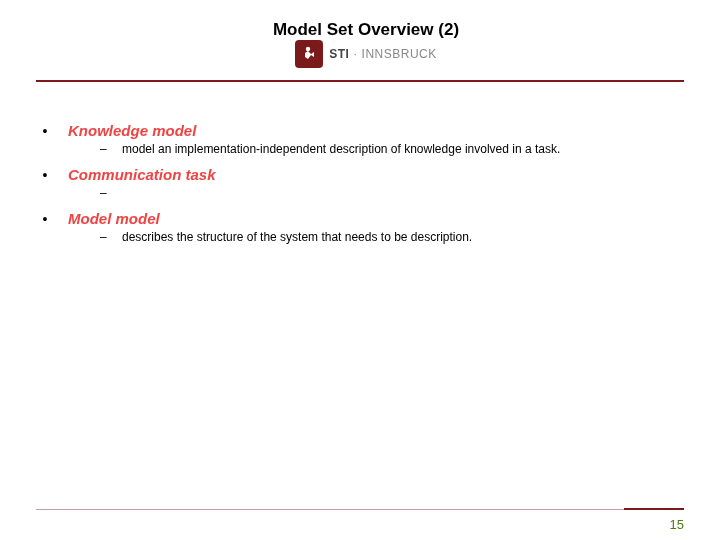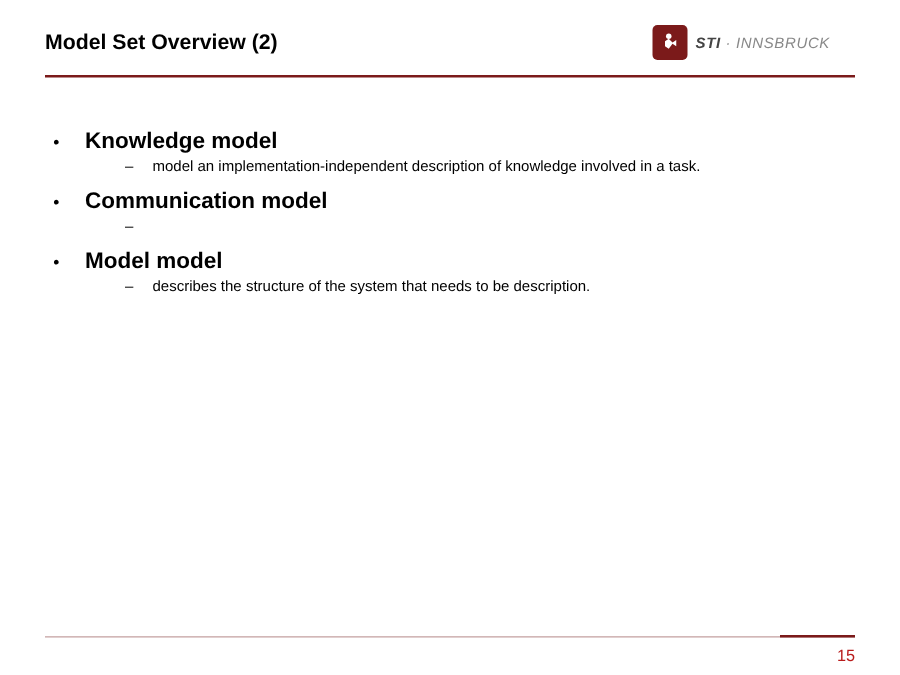--- a/index.html
+++ b/index.html
@@ -8,21 +8,22 @@
       height: 540px;
       background: #ffffff;
       font-family: Arial, Helvetica, sans-serif;
       position: relative;
       overflow: hidden;
     }
     .header {
       display: flex;
       justify-content: space-between;
       align-items: center;
-      padding: 20px 56px 8px 36px;
+      padding: 20px 24px 8px 36px;
+      flex-direction: column;
     }
     .title {
       font-size: 17px;
       font-weight: bold;
       color: #000;
     }
     .logo-block {
       display: flex;
       align-items: center;
       gap: 6px;
@@ -36,21 +37,20 @@
       display: flex;
       align-items: center;
       justify-content: center;
     }
     .logo-badge svg { display: block; }
     .logo-text {
       font-size: 12px;
       font-weight: bold;
       letter-spacing: 0.5px;
       color: #444;
-      font-style: italic;
     }
     .logo-text .light {
       font-weight: normal;
       color: #888;
     }
     .divider-top {
       margin: 4px 36px 0 36px;
       border: none;
       border-top: 2px solid #7b1a1a;
     }
@@ -63,23 +63,24 @@
       margin-bottom: 2px;
       gap: 18px;
     }
     .bullet-dot {
       font-size: 14px;
       line-height: 1;
       width: 10px;
       text-align: center;
     }
     .top-label {
-      font-size: 18px;
+      font-size: 15px;
       font-weight: bold;
-      color: #000000;
+      color: #ef4444;
+      font-style: italic;
     }
     .sub-item {
       display: flex;
       align-items: baseline;
       margin: 3px 0 10px 60px;
       gap: 12px;
     }
     .sub-dash {
       font-size: 12px;
       width: 10px;
@@ -102,21 +103,21 @@
       bottom: 30px;
       width: 60px;
       border: none;
       border-top: 2px solid #7b1a1a;
     }
     .page-num {
       position: absolute;
       right: 36px;
       bottom: 8px;
       font-size: 13px;
-      color: #b91c1c;
+      color: #4d7c0f;
     }
   </style>
 </head>
 <body>
 
 <div class="header">
   <div class="title">Model Set Overview (2)</div>
   <div class="logo-block">
     <div class="logo-badge">
       <svg width="20" height="20" viewBox="0 0 20 20">
@@ -138,21 +139,21 @@
     <span class="bullet-dot">•</span>
     <span class="top-label">Knowledge  model</span>
   </div>
   <div class="sub-item">
     <span class="sub-dash">–</span>
     <span class="sub-text">model an implementation-independent description of knowledge involved in a task.</span>
   </div>
 
   <div class="top-item">
     <span class="bullet-dot">•</span>
-    <span class="top-label">Communication model</span>
+    <span class="top-label">Communication task</span>
   </div>
   <div class="sub-item">
     <span class="sub-dash">–</span>
   </div>
 
   <div class="top-item">
     <span class="bullet-dot">•</span>
     <span class="top-label">Model model</span>
   </div>
   <div class="sub-item">

